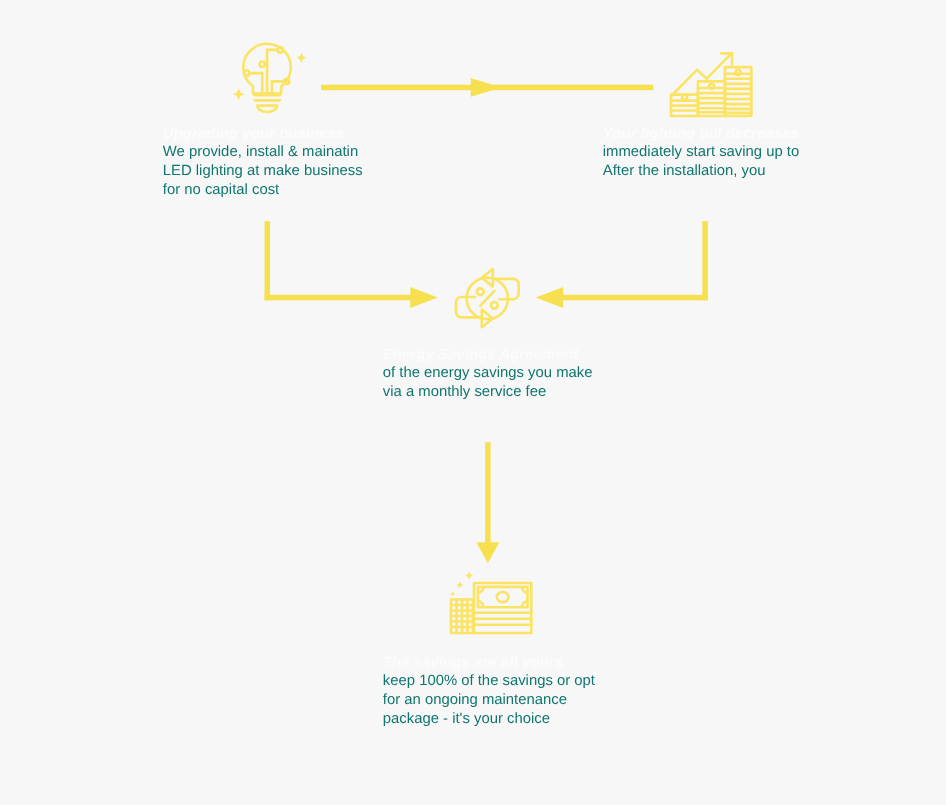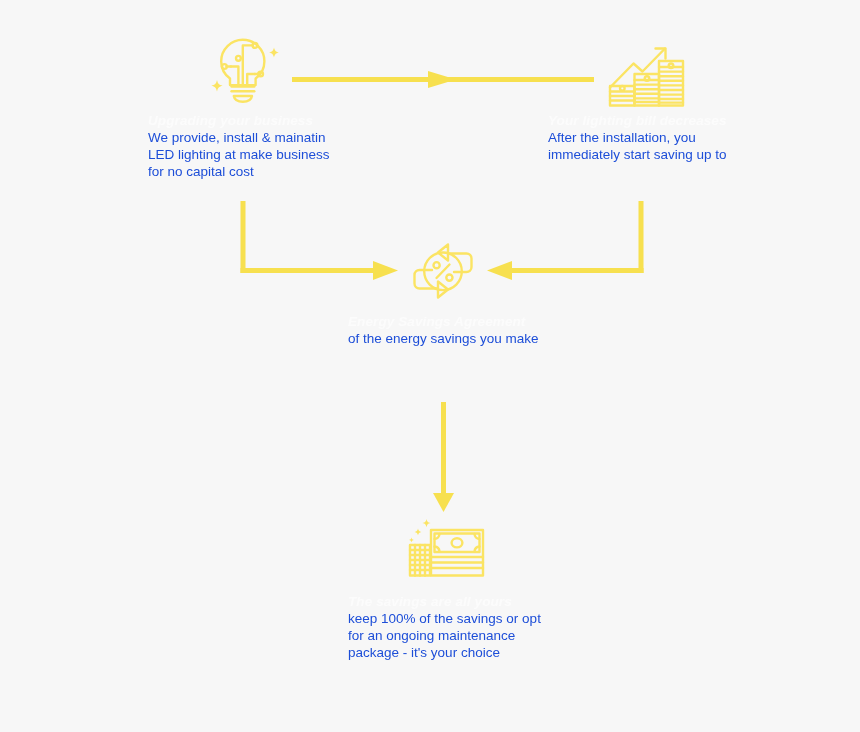--- a/index.html
+++ b/index.html
@@ -41,21 +41,21 @@
     font-style: italic;
     font-weight: bold;
     color: #fcfcfc;
     letter-spacing: 0.1px;
     line-height: 17px;
     margin: 0 0 1px 0;
     white-space: nowrap;
   }
   .node-body {
     font-size: 13.5px;
-    color: #1d4ed8;
+    color: #0f766e;
     line-height: 16.8px;
     margin: 0;
   }
   .node-body span {
     display: block;
     white-space: nowrap;
   }
   
   #node-upgrading { left: 148px; top: 36px; width: 200px; }
   #node-upgrading .node-icon { left: 60px; }
@@ -156,22 +156,22 @@
 
           <rect x="53" y="25" width="24" height="44.5"></rect>
           <path d="M53 31h24M53 35.6h24M53 40.2h24M53 44.8h24M53 49.4h24M53 54h24M53 58.6h24M53 63h24M53 66.6h24"></path>
           <circle cx="65" cy="29.8" r="2.3"></circle>
         </g>
       </svg>
     </div>
     <div class="node-text">
       <p class="node-title">Your lighting bill decreases</p>
       <p class="node-body">
+        <span>immediately start saving up to</span>
         <span>After the installation, you</span>
-        <span>immediately start saving up to</span>
       </p>
     </div>
   </div>
 
   <div class="node" id="node-agreement">
     <div class="node-icon">
       <svg width="74" height="70" viewBox="0 0 74 70">
         <g fill="none" stroke="#fbe463" stroke-width="2.4" stroke-linecap="round" stroke-linejoin="round">
 
           <path d="M42 15.5V8.5L32 16.5l10 8v-7h18.5a5 5 0 0 1 5 5v8.5a5 5 0 0 1-5 5H48"></path>
@@ -182,20 +182,21 @@
           <path d="M43.5 28.5 30.5 42"></path>
           <circle cx="30.6" cy="29.2" r="3.1"></circle>
           <circle cx="43.4" cy="41.6" r="3.1"></circle>
         </g>
       </svg>
     </div>
     <div class="node-text">
       <p class="node-title">Energy Savings Agreement</p>
       <p class="node-body">
         <span>of the energy savings you make</span>
+        <span>via a monthly service fee</span>
       </p>
     </div>
   </div>
 
   <div class="node" id="node-yours">
     <div class="node-icon">
       <svg width="80" height="62" viewBox="0 0 80 62">
         <g fill="none" stroke="#fbe463" stroke-width="2.4" stroke-linecap="round" stroke-linejoin="round">
 
           <rect x="25" y="12" width="52" height="45.5"></rect>

